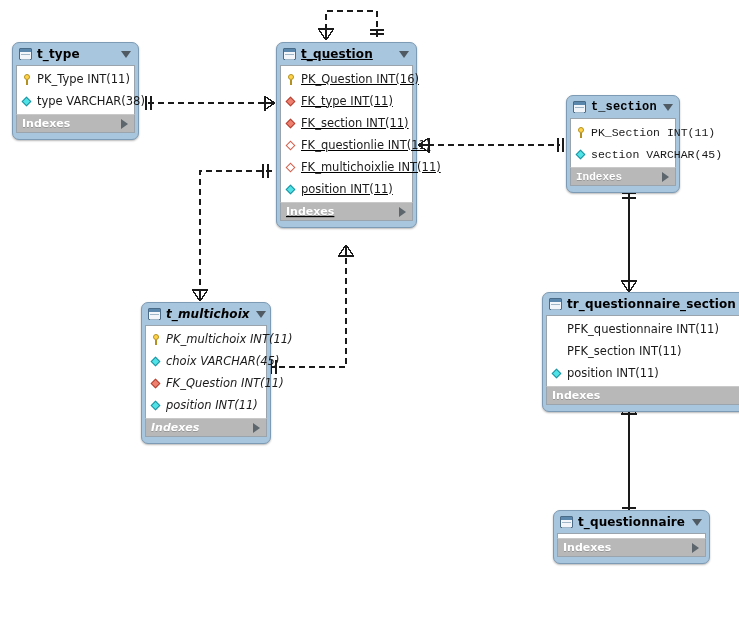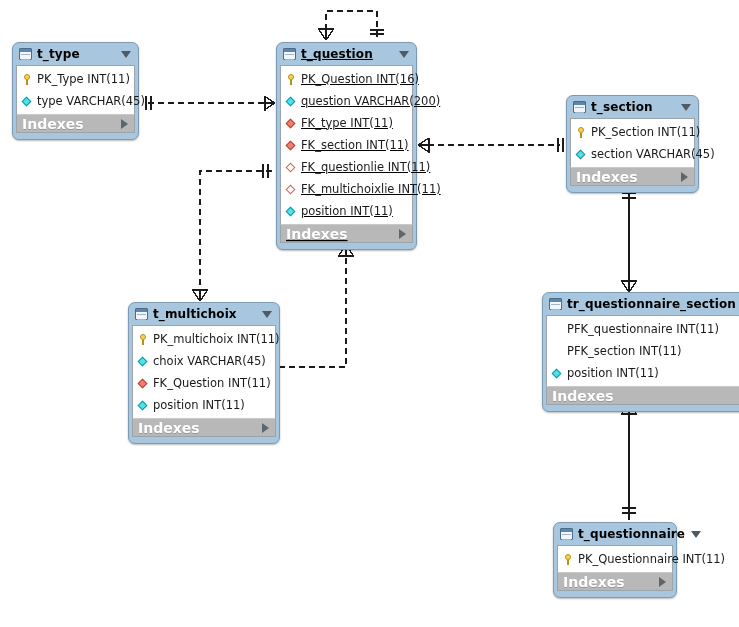--- a/index.html
+++ b/index.html
@@ -161,21 +161,21 @@
     border: 1px solid #9aa4ac;
     border-top: 1px solid #c9c9c9;
     box-sizing: border-box;
     height: 19px;
     display: flex;
     align-items: center;
     padding: 0 6px 0 5px;
   }
   .tbl-foot-lbl {
     flex: 1 1 auto;
-    font-size: 14px;
+    font-size: 11px;
     font-weight: bold;
     color: #ffffff;
     text-shadow: 0 1px 0 rgba(0,0,0,0.18);
   }
   .tbl-foot-caret {
     flex: 0 0 auto;
     width: 0; height: 0;
     border-top: 5px solid transparent;
     border-bottom: 5px solid transparent;
     border-left: 7px solid #5d666d;
@@ -273,21 +273,21 @@
           <div class="col">
             <span class="col-ico">
               <span class="ico-key"></span>
             </span>
             <span class="col-txt">PK_Type INT(11)</span>
           </div>
           <div class="col">
             <span class="col-ico">
               <span class="ico-dia cyan-fill"></span>
             </span>
-            <span class="col-txt">type VARCHAR(45)</span>
+            <span class="col-txt">type VARCHAR(38)</span>
           </div>
         </div>
         <div class="tbl-foot">
           <span class="tbl-foot-lbl">Indexes</span>
           <span class="tbl-foot-caret"></span>
         </div>
       </div>
       <div class="tbl" style="left: 276px; top: 42px; width: 141px; text-decoration: underline;">
         <div class="tbl-hdr">
           <span class="tbl-ico"></span>
@@ -296,26 +296,20 @@
         </div>
         <div class="tbl-body">
           <div class="col">
             <span class="col-ico">
               <span class="ico-key"></span>
             </span>
             <span class="col-txt">PK_Question INT(16)</span>
           </div>
           <div class="col">
             <span class="col-ico">
-              <span class="ico-dia cyan-fill"></span>
-            </span>
-            <span class="col-txt">question VARCHAR(200)</span>
-          </div>
-          <div class="col">
-            <span class="col-ico">
               <span class="ico-dia red-fill"></span>
             </span>
             <span class="col-txt">FK_type INT(11)</span>
           </div>
           <div class="col">
             <span class="col-ico">
               <span class="ico-dia red-fill"></span>
             </span>
             <span class="col-txt">FK_section INT(11)</span>
           </div>
@@ -336,21 +330,21 @@
               <span class="ico-dia cyan-fill"></span>
             </span>
             <span class="col-txt">position INT(11)</span>
           </div>
         </div>
         <div class="tbl-foot">
           <span class="tbl-foot-lbl">Indexes</span>
           <span class="tbl-foot-caret"></span>
         </div>
       </div>
-      <div class="tbl" style="left: 566px; top: 95px; width: 133px;">
+      <div class="tbl" style="left: 566px; top: 95px; width: 114px; font-family: Liberation Mono, monospace;">
         <div class="tbl-hdr">
           <span class="tbl-ico"></span>
           <span class="tbl-name">t_section</span>
           <span class="tbl-caret"></span>
         </div>
         <div class="tbl-body">
           <div class="col">
             <span class="col-ico">
               <span class="ico-key"></span>
             </span>
@@ -361,21 +355,21 @@
               <span class="ico-dia cyan-fill"></span>
             </span>
             <span class="col-txt">section VARCHAR(45)</span>
           </div>
         </div>
         <div class="tbl-foot">
           <span class="tbl-foot-lbl">Indexes</span>
           <span class="tbl-foot-caret"></span>
         </div>
       </div>
-      <div class="tbl" style="left: 128px; top: 302px; width: 152px;">
+      <div class="tbl" style="left: 141px; top: 302px; width: 130px; font-style: italic;">
         <div class="tbl-hdr">
           <span class="tbl-ico"></span>
           <span class="tbl-name">t_multichoix</span>
           <span class="tbl-caret"></span>
         </div>
         <div class="tbl-body">
           <div class="col">
             <span class="col-ico">
               <span class="ico-key"></span>
             </span>
@@ -425,33 +419,27 @@
               <span class="ico-dia cyan-fill"></span>
             </span>
             <span class="col-txt">position INT(11)</span>
           </div>
         </div>
         <div class="tbl-foot">
           <span class="tbl-foot-lbl">Indexes</span>
           <span class="tbl-foot-caret"></span>
         </div>
       </div>
-      <div class="tbl" style="left: 553px; top: 522px; width: 124px;">
+      <div class="tbl" style="left: 553px; top: 510px; width: 157px;">
         <div class="tbl-hdr">
           <span class="tbl-ico"></span>
           <span class="tbl-name">t_questionnaire</span>
           <span class="tbl-caret"></span>
         </div>
         <div class="tbl-body">
-          <div class="col">
-            <span class="col-ico">
-              <span class="ico-key"></span>
-            </span>
-            <span class="col-txt">PK_Questionnaire INT(11)</span>
-          </div>
         </div>
         <div class="tbl-foot">
           <span class="tbl-foot-lbl">Indexes</span>
           <span class="tbl-foot-caret"></span>
         </div>
       </div>
     </div>
 
 </div>
 

